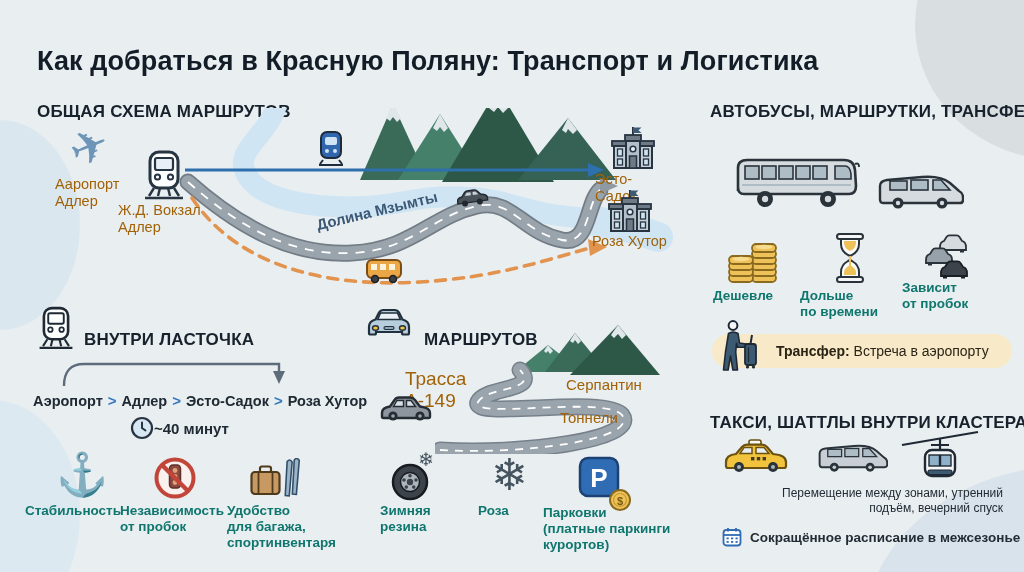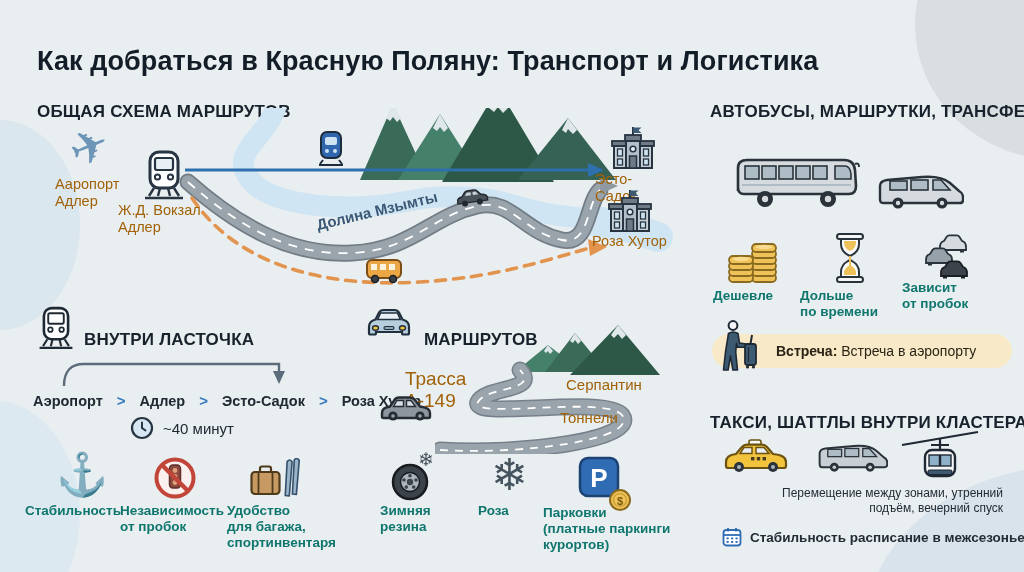--- a/index.html
+++ b/index.html
@@ -4,23 +4,23 @@
 <style>
   html,body{margin:0;padding:0}
   body{width:1024px;height:572px;overflow:hidden;position:relative;
        background:#e9eef1;font-family:"Liberation Sans",sans-serif;color:#1e2730}
   .abs{position:absolute}
   .blob{position:absolute;border-radius:50%}
   .title{font-size:27px;font-weight:700;color:#131d27;letter-spacing:.1px}
   .h2{font-size:17px;font-weight:700;color:#18222c;letter-spacing:.2px;white-space:nowrap}
   .lbl{font-size:14.5px;font-weight:400;white-space:pre-line;line-height:1.14;color:#a16207}
   .cap{font-size:13.5px;font-weight:600;text-align:left;white-space:pre-line;line-height:1.18;color:#0f766e}
-  .route{display:flex;align-items:center;gap:14px;font-size:14.5px;font-weight:600;color:#202a33;white-space:nowrap}
+  .route{display:flex;align-items:center;gap:5px;font-size:14.5px;font-weight:600;color:#202a33;white-space:nowrap}
   .chev{color:#3178bd;font-weight:700;font-size:15px}
-  .clockrow{display:flex;align-items:center;gap:9px;font-size:15px;font-weight:400;color:#202a33}
+  .clockrow{display:flex;align-items:center;font-size:15px;font-weight:700;color:#202a33}
   .transfer-bar{background:#f8e9c9;border-radius:17px;height:34px;line-height:34px;
                 padding-left:64px;font-size:14px;color:#2a2416;white-space:nowrap}
   .transfer-bar b{font-weight:700}
   .desc{font-size:12px;font-weight:500;text-align:right;white-space:pre-line;line-height:1.22;color:#232c34}
   .noterow{display:flex;align-items:center;gap:8px;font-size:13.5px;font-weight:600;color:#232c34;white-space:nowrap}
   .plane{font-size:46px;color:#6d95b8;transform:rotate(-22deg);line-height:1}
   .flake{color:#46545f;line-height:1}
   .anchor{font-size:42px;color:#41586e;line-height:1}
   svg{display:block}
 </style>
@@ -348,21 +348,21 @@
   <g transform="translate(17,27)">
     <path d="M2 14 q0-5 4-6 l2.5-4 q1-1.6 3-1.6 h7 q2 0 3 1.6 L24 8 q4 1 4 6 v3 H2 z" fill="#3c434a" stroke="#1a1f24" stroke-width="1.8"></path>
     <rect x="4" y="17" width="4" height="2.5" fill="#1a1f24"></rect>
       <rect x="22" y="17" width="4" height="2.5" fill="#1a1f24"></rect>
   </g>
 </svg>
 <div class="abs cap" style="left:902px;top:280px;width:90px">Зависит
 от пробок</div>
 
 <div class="abs transfer-bar" style="left:712px;top:334px;width:236px">
-  <b>Встреча:</b><span> Встреча в аэропорту</span>
+  <b>Трансфер:</b><span> Встреча в аэропорту</span>
 </div>
 <svg class="abs" style="left:722px;top:320px" width="36" height="54" viewBox="0 0 36 54">
   <circle cx="11" cy="5.5" r="4.4" fill="#f4f6f8" stroke="#1f2933" stroke-width="2"></circle>
   <path d="M6.5 13.5 q4.5-2.8 9.5 0 l1.5 9.5 6.5 1 v3.2 H15.5 l-1-4 -.8 8.8 1.8 18 h-4.6 l-2.4-14 -2.4 14 H1.5 l2-18 z" fill="#3d5a73" stroke="#1f2933" stroke-width="1.6" stroke-linejoin="round"></path>
   <line x1="28.5" y1="24" x2="30" y2="15" stroke="#1f2933" stroke-width="2"></line>
   <rect x="23" y="24" width="11" height="21" rx="2.5" fill="#3d5a73" stroke="#1f2933" stroke-width="1.8"></rect>
   <line x1="26.5" y1="27" x2="26.5" y2="42" stroke="#1f2933" stroke-width="1.2"></line>
   <circle cx="25.5" cy="47" r="1.6" fill="#1f2933"></circle>
     <circle cx="31.5" cy="47" r="1.6" fill="#1f2933"></circle>
 </svg>
@@ -413,14 +413,14 @@
     <path d="M1.5 8 h17" stroke="#2f6cb3" stroke-width="1.8"></path>
     <line x1="6" y1="1" x2="6" y2="4.5" stroke="#2f6cb3" stroke-width="1.8"></line>
     <line x1="14" y1="1" x2="14" y2="4.5" stroke="#2f6cb3" stroke-width="1.8"></line>
     <rect x="4.5" y="10.5" width="2.2" height="1.8" fill="#2f6cb3"></rect>
       <rect x="9" y="10.5" width="2.2" height="1.8" fill="#2f6cb3"></rect>
       <rect x="13.5" y="10.5" width="2.2" height="1.8" fill="#2f6cb3"></rect>
     <rect x="4.5" y="14" width="2.2" height="1.8" fill="#2f6cb3"></rect>
       <rect x="9" y="14" width="2.2" height="1.8" fill="#2f6cb3"></rect>
       <rect x="13.5" y="14" width="2.2" height="1.8" fill="#2f6cb3"></rect>
   </svg>
-  <span>Стабильность расписание в межсезонье</span>
+  <span>Сокращённое расписание в межсезонье</span>
 </div>
 
 </body></html>

